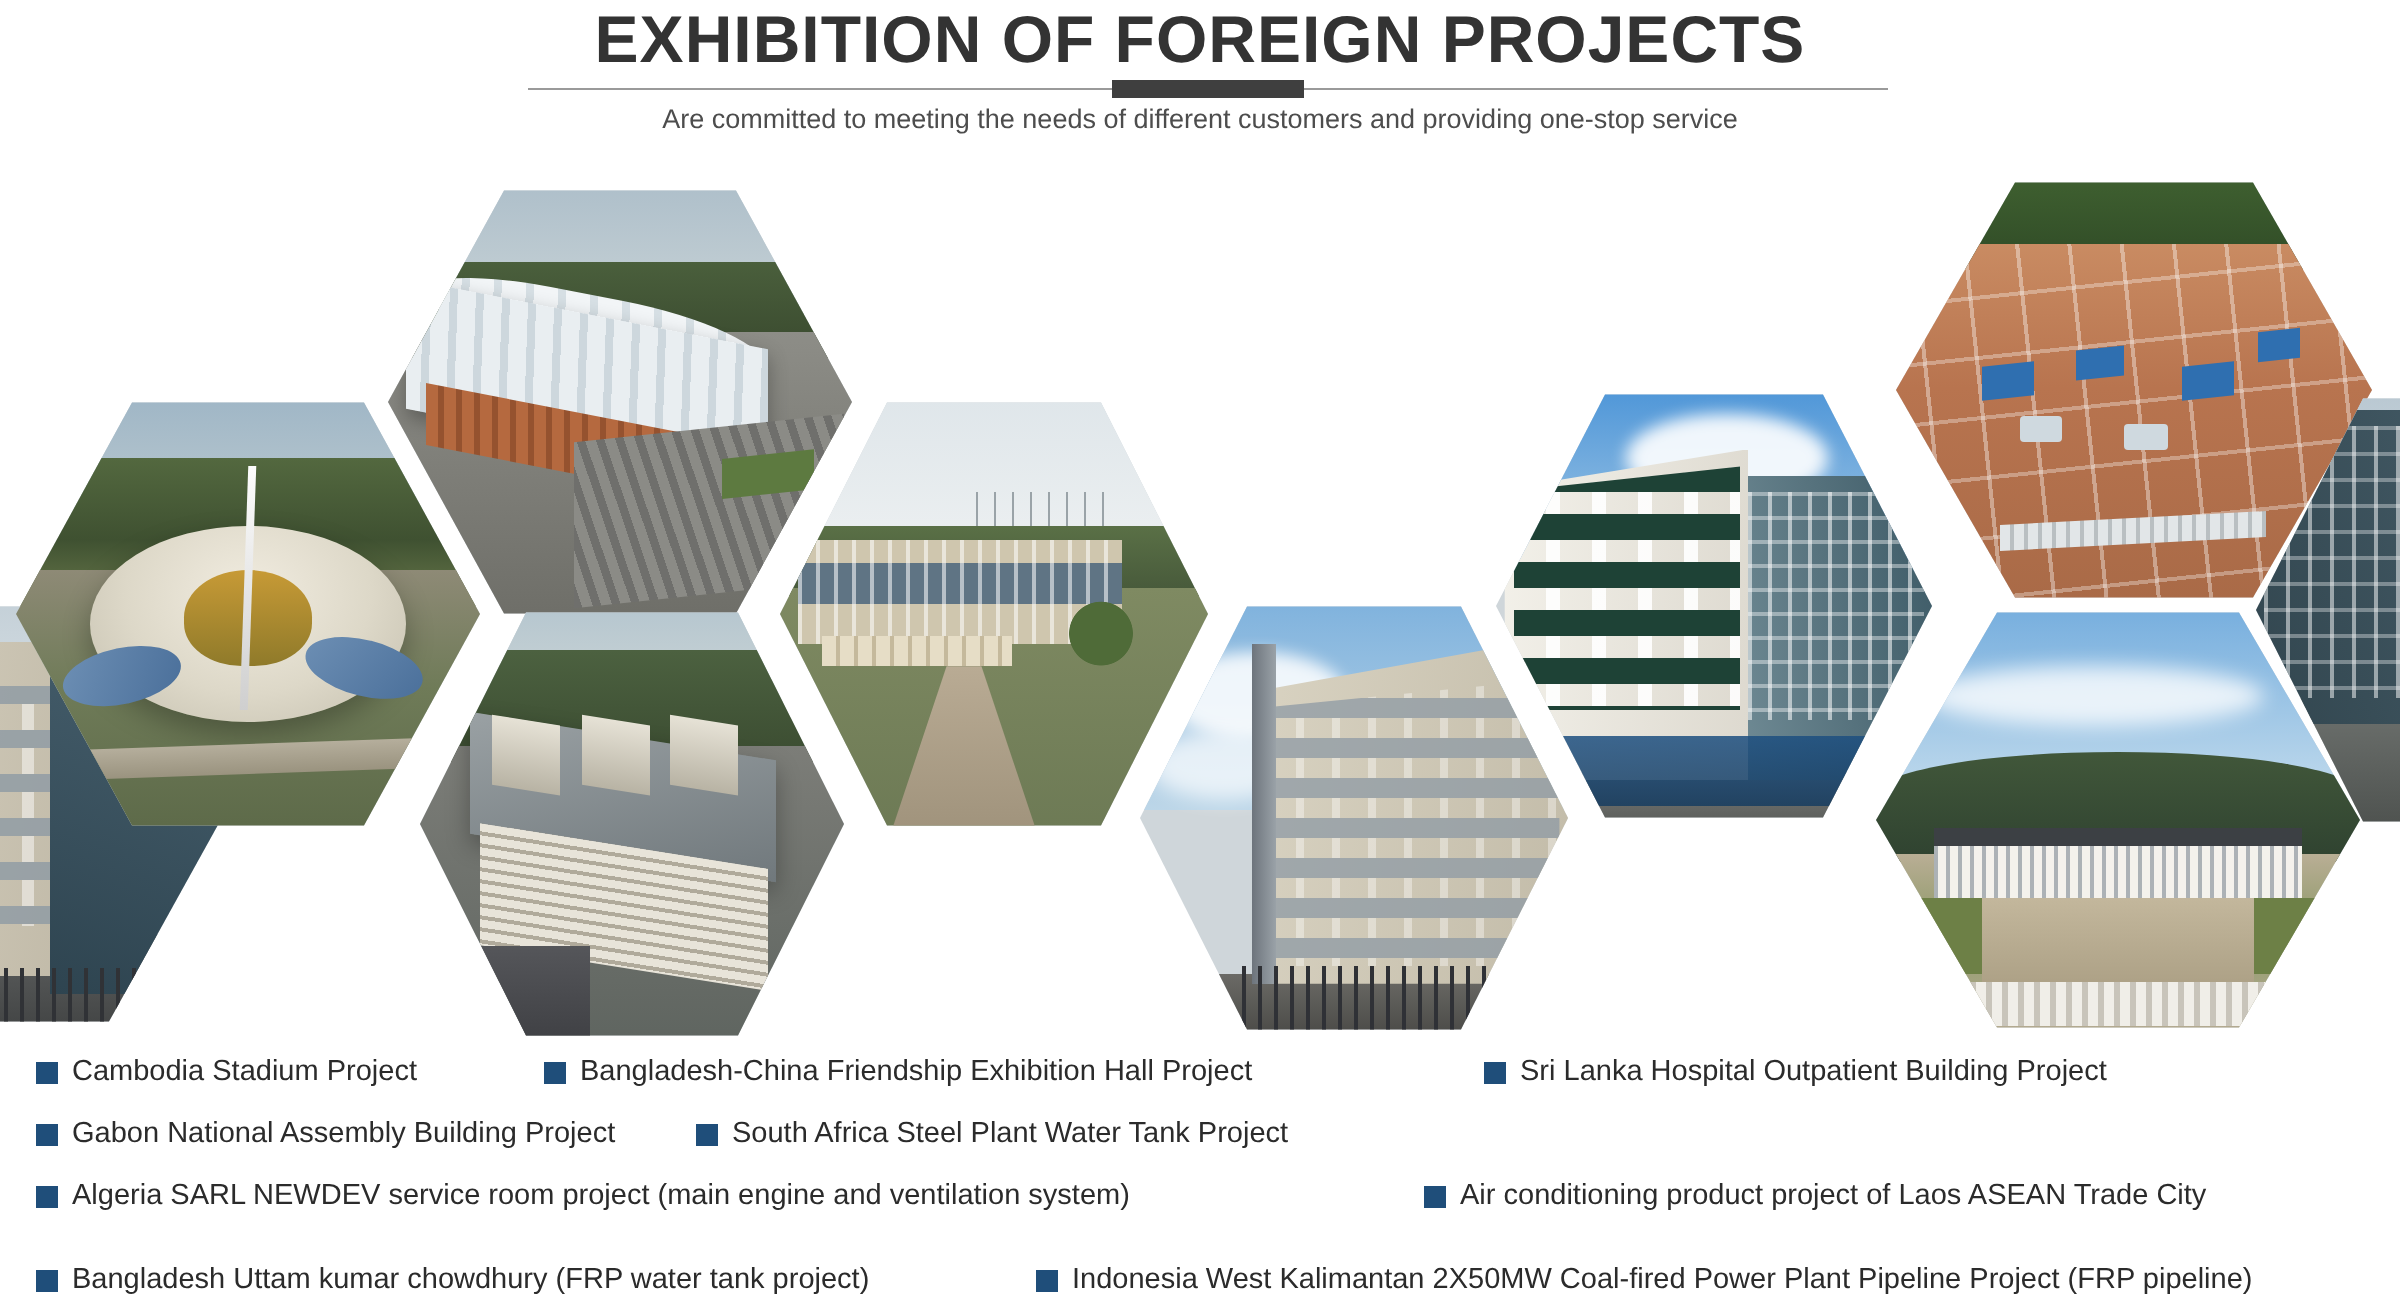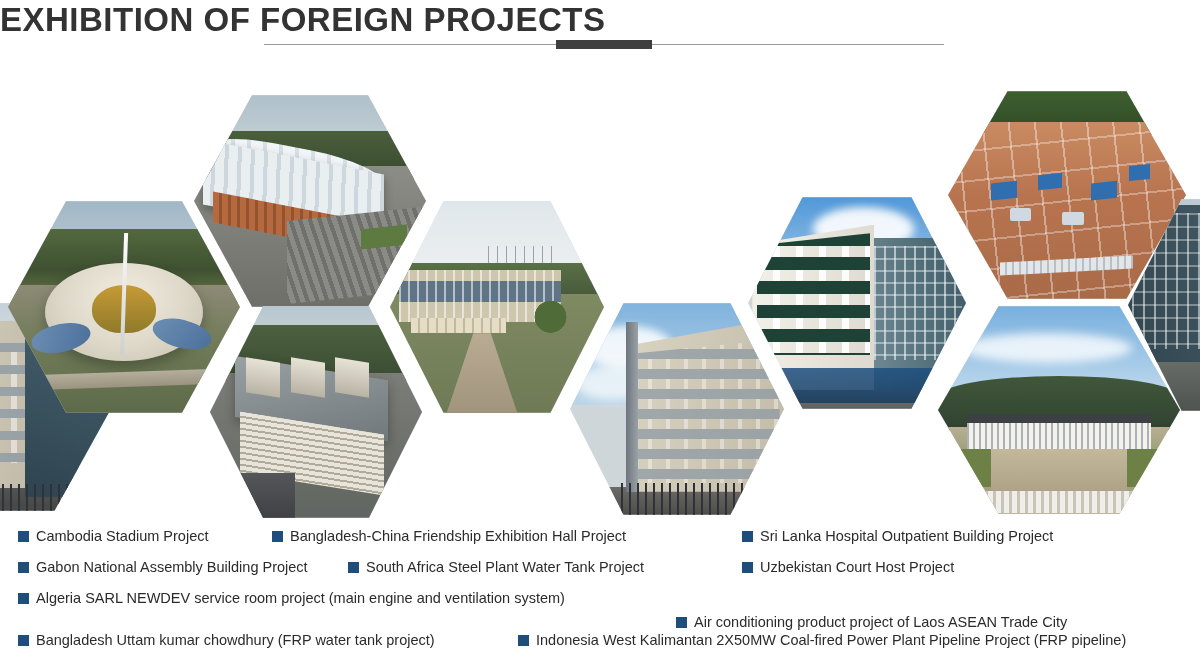--- a/index.html
+++ b/index.html
@@ -18,21 +18,21 @@
     height: 650px;
     background: #ffffff;
   }
 
   
   #header {
     position: absolute;
     top: 0; left: 0;
     width: 1200px;
     height: 84px;
-    text-align: left;
+    text-align: center;
   }
 
   #page-title {
     font-size: 33px;
     font-weight: bold;
     letter-spacing: 0.5px;
     color: #333333;
     line-height: 38px;
     padding-top: 1px;
     white-space: nowrap;
@@ -308,20 +308,21 @@
 <body>
 
 <div id="page">
 
   <div id="header">
     <div id="page-title">EXHIBITION OF FOREIGN PROJECTS</div>
     <div id="divider">
       <div class="rule"></div>
       <div class="block"></div>
     </div>
+    <div id="page-subtitle">Are committed to meeting the needs of different customers and providing one-stop service</div>
   </div>
 
   <div id="hex-grid">
 
     <div class="hex h9" style="left:-118px; top:300px; width:230px; height:214px;">
       <div class="art">
         <div class="sky"></div>
           <div class="ground"></div>
         <div class="bld"></div>
           <div class="win"></div>
@@ -471,32 +472,28 @@
 
     <div class="legend-row" style="top:31px;">
       <div class="legend-item" style="left:18px;">
         <span class="legend-bullet"></span>
         <span class="legend-label">Gabon National Assembly Building Project</span>
       </div>
       <div class="legend-item" style="left:348px;">
         <span class="legend-bullet"></span>
         <span class="legend-label">South Africa Steel Plant Water Tank Project</span>
       </div>
-      <div class="legend-item" style="left:742px;">
-        <span class="legend-bullet"></span>
-        <span class="legend-label">Uzbekistan Court Host Project</span>
-      </div>
     </div>
 
     <div class="legend-row" style="top:62px;">
       <div class="legend-item" style="left:18px;">
         <span class="legend-bullet"></span>
         <span class="legend-label">Algeria SARL NEWDEV service room project (main engine and ventilation system)</span>
       </div>
-      <div class="legend-item" style="left:676px;margin-top:24px;">
+      <div class="legend-item" style="left:712px;">
         <span class="legend-bullet"></span>
         <span class="legend-label">Air conditioning product project of Laos ASEAN Trade City</span>
       </div>
     </div>
 
     <div class="legend-row" style="top:104px;">
       <div class="legend-item" style="left:18px;">
         <span class="legend-bullet"></span>
         <span class="legend-label">Bangladesh Uttam kumar chowdhury (FRP water tank project)</span>
       </div>

